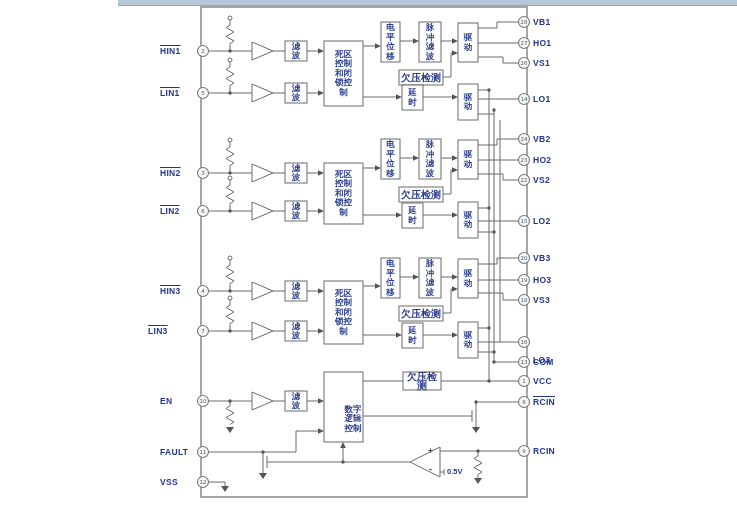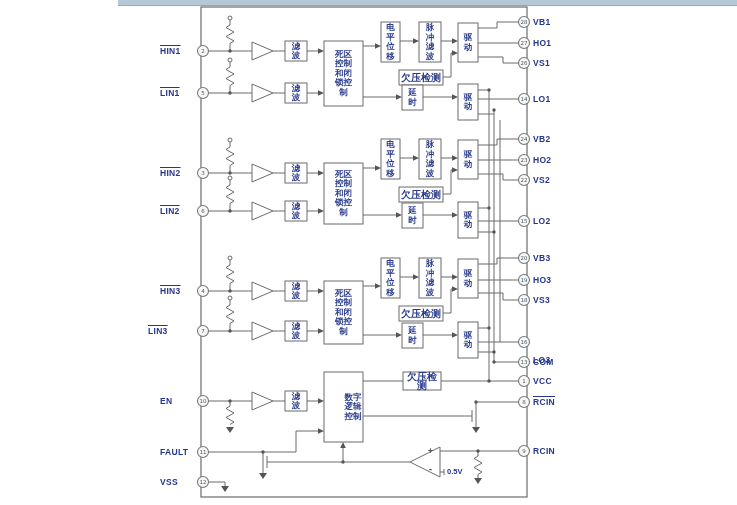--- a/index.html
+++ b/index.html
@@ -291,21 +291,21 @@
   <div class="blk" style="left:458px;top:259px;width:20px;height:39px">驱
 动</div>
   <div class="blk small" style="left:399px;top:306px;width:44px;height:15px">欠压检测</div>
   <div class="blk" style="left:402px;top:323px;width:21px;height:25px">延
 时</div>
   <div class="blk" style="left:458px;top:322px;width:20px;height:36px">驱
 动</div>
 
   <div class="blk" style="left:285px;top:391px;width:22px;height:20px">滤
 波</div>
-  <div class="blk" style="left:324px;top:372px;width:58px;height:70px">数字
+  <div class="blk" style="left:324px;top:384px;width:58px;height:70px">数字
 逻辑
 控制</div>
   <div class="blk small" style="left:403px;top:372px;width:38px;height:18px">欠压检测</div>
 
   <div class="cmp-sign" style="left:428px;top:447px">+</div>
   <div class="cmp-sign" style="left:428px;top:466px">-</div>
   <div class="ref-lab" style="left:447px;top:468px">0.5V</div>
 
   <div class="pin-lab left" style="left:160px;top:46px"><span class="ov">HIN1</span></div>
   <div class="pin-lab left" style="left:160px;top:88px"><span class="ov">LIN1</span></div>

